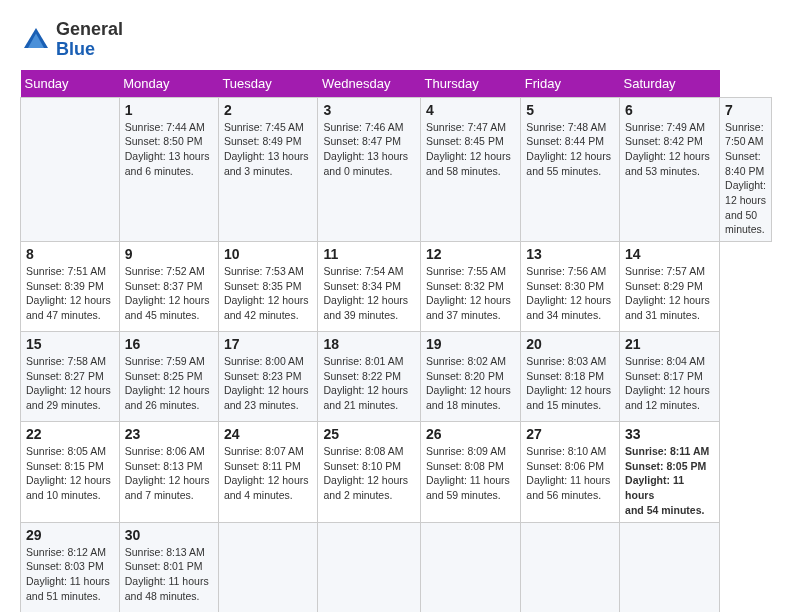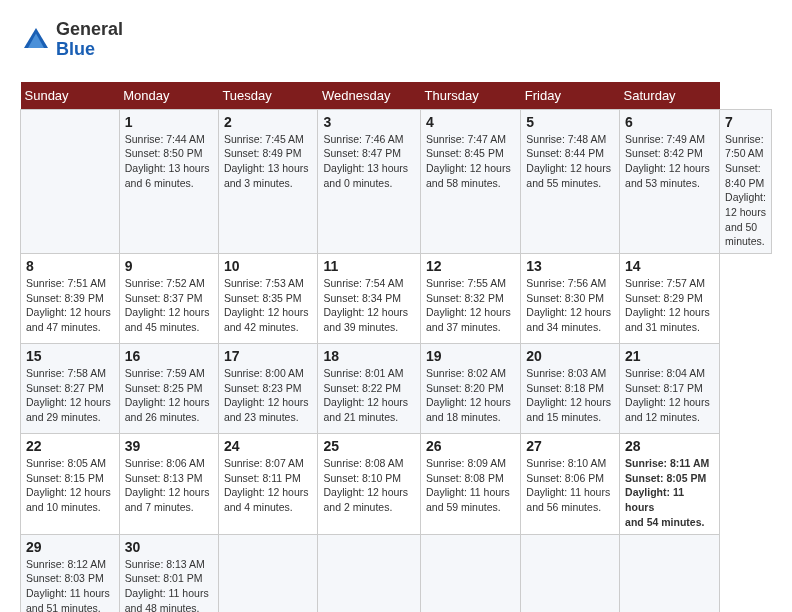--- a/index.html
+++ b/index.html
@@ -7,21 +7,21 @@
       font-family: Arial, sans-serif;
       background: #fff;
       width: 792px;
       min-height: 612px;
       padding: 20px;
     }
     .header {
       display: flex;
       justify-content: space-between;
       align-items: flex-start;
-      margin-bottom: 22px;
+      margin-bottom: 10px;
       flex-direction: column;
     }
     .logo {
       display: flex;
       align-items: center;
       gap: 4px;
     }
     .logo-text {
       font-size: 18px;
       font-weight: bold;
@@ -44,21 +44,21 @@
     .location {
       font-size: 15px;
       color: #555;
     }
     table {
       width: 100%;
       border-collapse: collapse;
       font-size: 11px;
     }
     th {
-      background: #7f1d1d;
+      background: #a21caf;
       color: #fff;
       padding: 6px 4px;
       text-align: left;
       font-size: 13px;
       font-weight: normal;
     }
     td {
       vertical-align: top;
       padding: 4px 5px;
       border: 1px solid #ccc;
@@ -201,41 +201,41 @@
         <td><span class="day-num">21</span><span class="cell-text" style="white-space: pre-wrap;">Sunrise: 8:04 AM
 Sunset: 8:17 PM
 Daylight: 12 hours
 and 12 minutes.</span></td>
       </tr>
       <tr>
         <td><span class="day-num">22</span><span class="cell-text" style="white-space: pre-wrap;">Sunrise: 8:05 AM
 Sunset: 8:15 PM
 Daylight: 12 hours
 and 10 minutes.</span></td>
-        <td><span class="day-num">39</span><span class="cell-text" style="white-space: pre-wrap;">Sunrise: 8:06 AM
+        <td><span class="day-num">23</span><span class="cell-text" style="white-space: pre-wrap;">Sunrise: 8:06 AM
 Sunset: 8:13 PM
 Daylight: 12 hours
 and 7 minutes.</span></td>
         <td><span class="day-num">24</span><span class="cell-text" style="white-space: pre-wrap; text-align: center;">Sunrise: 8:07 AM
 Sunset: 8:11 PM
 Daylight: 12 hours
 and 4 minutes.</span></td>
         <td><span class="day-num">25</span><span class="cell-text" style="white-space: pre-wrap;">Sunrise: 8:08 AM
 Sunset: 8:10 PM
 Daylight: 12 hours
 and 2 minutes.</span></td>
         <td><span class="day-num">26</span><span class="cell-text" style="white-space: pre-wrap;">Sunrise: 8:09 AM
 Sunset: 8:08 PM
 Daylight: 11 hours
 and 59 minutes.</span></td>
         <td><span class="day-num">27</span><span class="cell-text" style="white-space: pre-wrap;">Sunrise: 8:10 AM
 Sunset: 8:06 PM
 Daylight: 11 hours
 and 56 minutes.</span></td>
-        <td><span class="day-num">28</span><span class="cell-text" style="white-space: pre-wrap; font-weight: bold;">Sunrise: 8:11 AM
+        <td><span class="day-num">33</span><span class="cell-text" style="white-space: pre-wrap; font-weight: bold;">Sunrise: 8:11 AM
 Sunset: 8:05 PM
 Daylight: 11 hours
 and 54 minutes.</span></td>
       </tr>
       <tr>
         <td><span class="day-num">29</span><span class="cell-text" style="white-space: pre-wrap;">Sunrise: 8:12 AM
 Sunset: 8:03 PM
 Daylight: 11 hours
 and 51 minutes.</span></td>
         <td><span class="day-num">30</span><span class="cell-text" style="white-space: pre-wrap;">Sunrise: 8:13 AM

